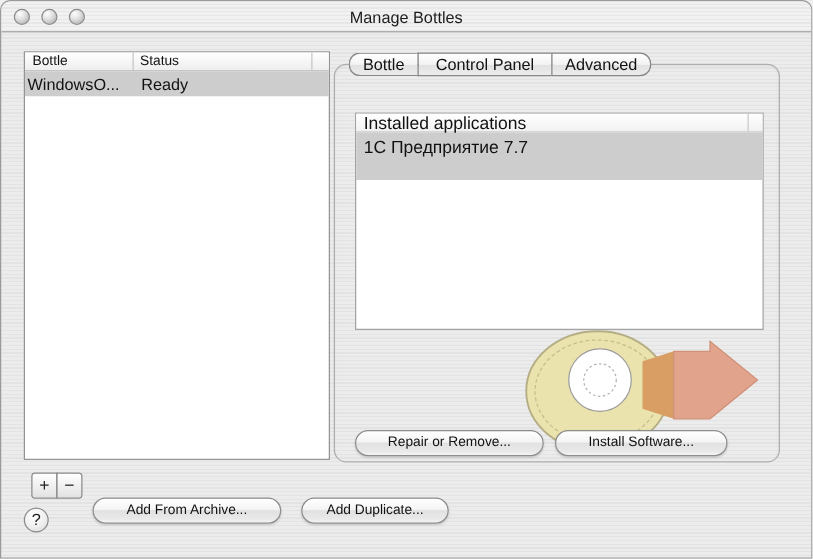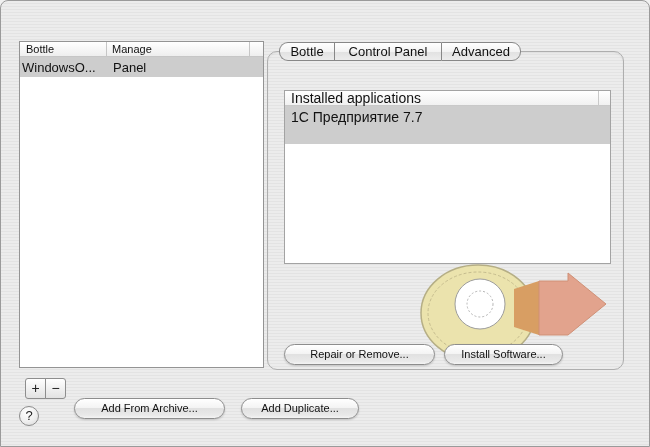--- a/index.html
+++ b/index.html
@@ -65,51 +65,59 @@
   
   .aqua-btn {
     position:absolute; height:21px; border:1px solid #8d8d8d; border-radius:11px;
     background:linear-gradient(180deg,#ffffff 0%,#f4f4f4 45%,#e1e1e1 50%,#e9e9e9 85%,#f4f4f4 100%);
     font-size:11px; line-height:19px; text-align:center; color:#111;
     box-shadow:0 1px 2px rgba(0,0,0,.18), inset 0 1px 0 #fff; z-index:4;
     font-family:"Liberation Sans", sans-serif;
     margin-top:20px;
   }
   .btn-repair  { left:283px; top:323px; width:151px; }
-  .btn-install { left:443px; top:323px; width:119px; }
+  .btn-install { left:443px; top:323px; width:138px; }
   .btn-archive { left:73px;  top:377px; width:151px; }
   .btn-dup     { left:240px; top:377px; width:118px; }
   .sq-btn {
     position:absolute; width:21px; height:21px; border:1px solid #8d8d8d;
     background:linear-gradient(180deg,#ffffff,#e2e2e2);
     font-size:14px; line-height:18px; text-align:center; color:#222; z-index:4;
   }
   .btn-add { left:24px; top:377px; border-radius:3px 0 0 3px; }
   .btn-rem { left:44px; top:377px; border-radius:0 3px 3px 0; }
   .btn-help {
     position:absolute; left:18px; top:405px; width:20px; height:20px; border-radius:50%;
     border:1px solid #8a8a8a; background:radial-gradient(circle at 40% 30%,#ffffff 0%,#efefef 55%,#d6d6d6 100%);
     font-size:13px; line-height:18px; text-align:center; color:#222; z-index:4;
   }
 </style>
 </head>
 <body>
 
 <div class="window">
 
+  <div class="titlebar">
+    <div class="lights">
+      <span class="light"></span>
+      <span class="light"></span>
+      <span class="light"></span>
+    </div>
+    <div class="win-title">Manage Bottles</div>
+  </div>
 
   <div class="bottle-table">
     <div class="bt-head">
       <div class="c1">Bottle</div>
-      <div class="c2">Manage</div>
+      <div class="c2">Status</div>
       <div class="csb"></div>
     </div>
     <div class="bt-row selected">
       <div class="c1">WindowsO...</div>
-      <div class="c2">Panel</div>
+      <div class="c2">Ready</div>
     </div>
   </div>
 
   <div class="tab-panel"></div>
 
   <svg class="cd-art" width="215" height="110" viewBox="0 0 215 110">
     <ellipse cx="72" cy="54" rx="57" ry="48" fill="#ebe3ad" stroke="#b5ae85" stroke-width="1.5"></ellipse>
     <ellipse cx="72" cy="54" rx="50" ry="41" fill="none" stroke="#c6bd8f" stroke-width="1" stroke-dasharray="3,2"></ellipse>
     <polygon points="108,30 133,22 133,76 108,68" fill="#d89e63"></polygon>
     <polygon points="133,22 162,22 162,14 200,45 162,76 162,76 133,76" fill="#e2a38d" stroke="#cf9076" stroke-width="1"></polygon>

